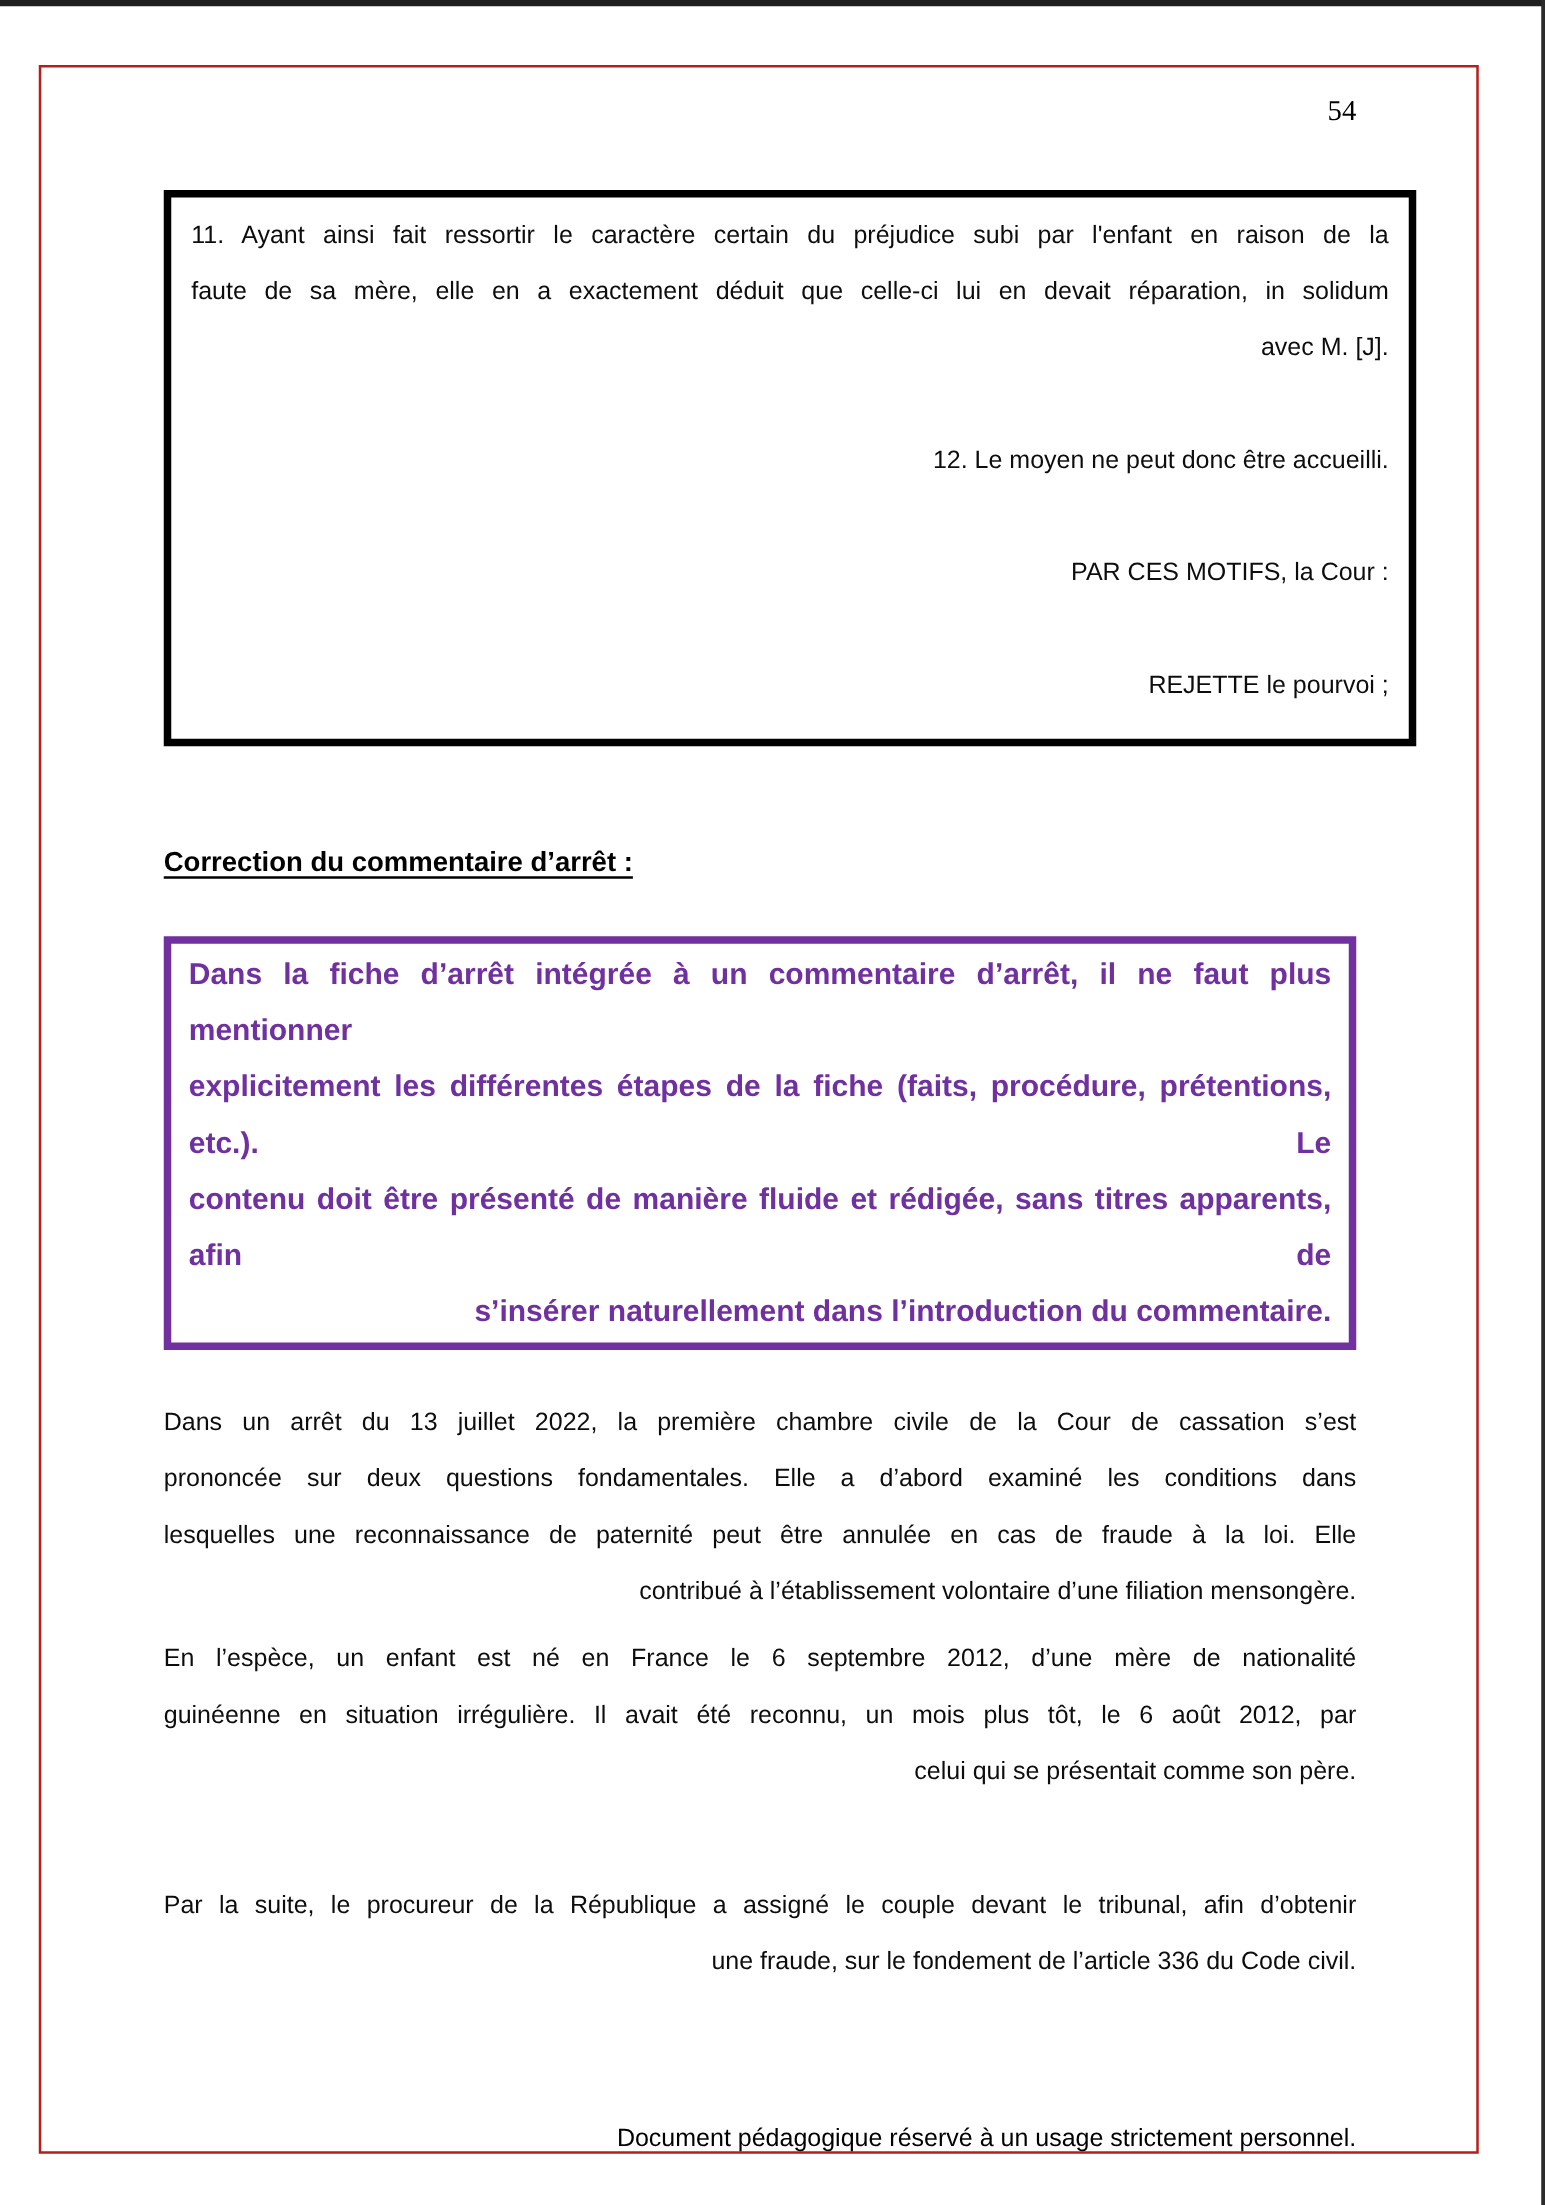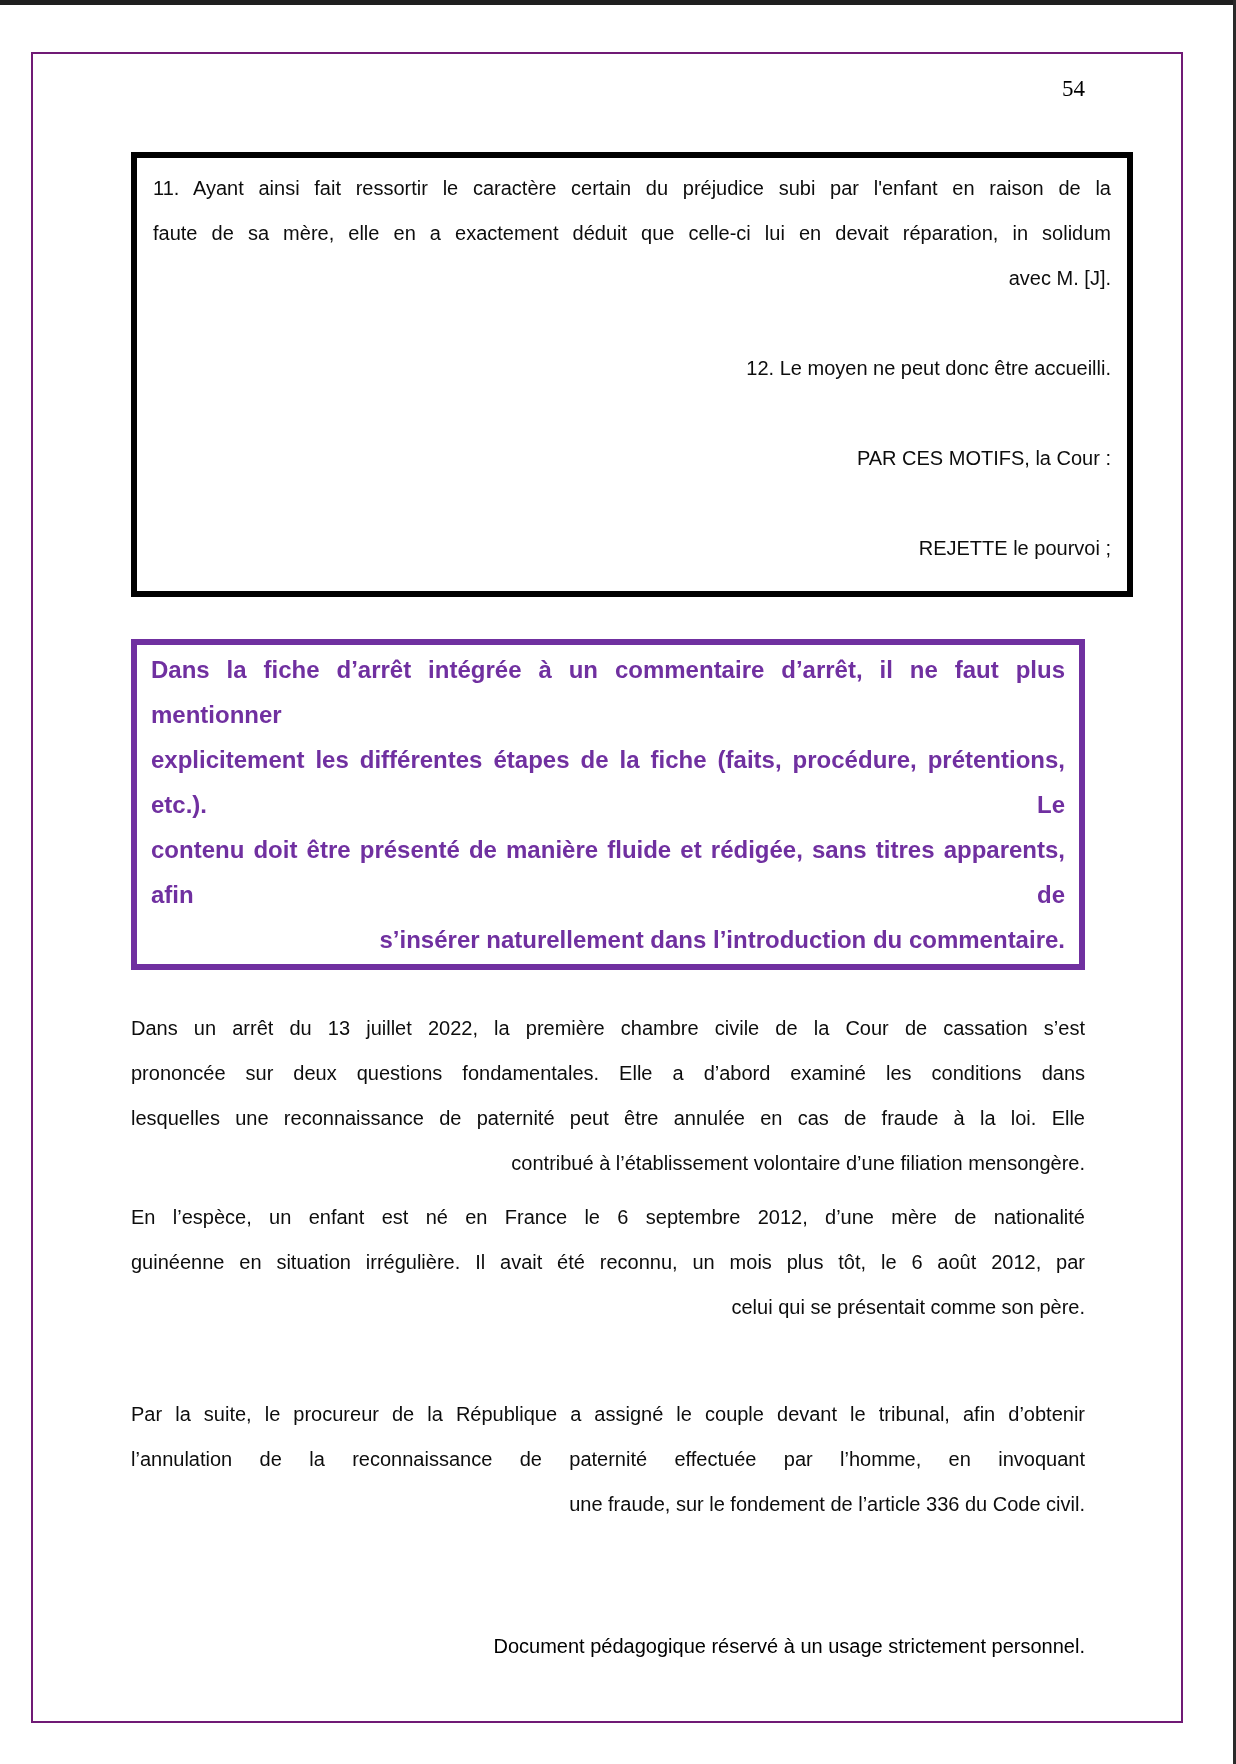--- a/index.html
+++ b/index.html
@@ -26,21 +26,21 @@
     right: 0; top: 0;
     width: 3px; height: 1764px;
     background: #2a2a2a;
   }
   .page-frame {
     position: absolute;
     left: 31px;
     top: 52px;
     width: 1152px;
     height: 1671px;
-    border: 2px solid #701a75;
+    border: 2px solid #b91c1c;
     box-sizing: border-box;
     background: #ffffff;
   }
   .content {
     padding: 22px 96px 0 98px;
   }
   .page-number {
     text-align: right;
     font-family: "Liberation Serif", "DejaVu Serif", serif;
     font-size: 23px;
@@ -115,20 +115,23 @@
       <div class="para">
         <div class="jline">11. Ayant ainsi fait ressortir le caractère certain du préjudice subi par l'enfant en raison de la</div>
         <div class="jline">faute de sa mère, elle en a exactement déduit que celle-ci lui en devait réparation, in solidum</div>
         <div class="lline">avec M. [J].</div>
       </div>
       <div class="para lline">12. Le moyen ne peut donc être accueilli.</div>
       <div class="para lline">PAR CES MOTIFS, la Cour :</div>
       <div class="para lline">REJETTE le pourvoi ;</div>
     </div>
 
+    <div class="section-heading">
+      <span>Correction du commentaire d’arrêt :</span>
+    </div>
 
     <div class="note-box">
       <div class="jline">Dans la fiche d’arrêt intégrée à un commentaire d’arrêt, il ne faut plus mentionner</div>
       <div class="jline">explicitement les différentes étapes de la fiche (faits, procédure, prétentions, etc.). Le</div>
       <div class="jline">contenu doit être présenté de manière fluide et rédigée, sans titres apparents, afin de</div>
       <div class="lline">s’insérer naturellement dans l’introduction du commentaire.</div>
     </div>
 
     <div class="body-para p1">
       <div class="jline">Dans un arrêt du 13 juillet 2022, la première chambre civile de la Cour de cassation s’est</div>
@@ -138,20 +141,19 @@
     </div>
 
     <div class="body-para p2">
       <div class="jline">En l’espèce, un enfant est né en France le 6 septembre 2012, d’une mère de nationalité</div>
       <div class="jline">guinéenne en situation irrégulière. Il avait été reconnu, un mois plus tôt, le 6 août 2012, par</div>
       <div class="lline">celui qui se présentait comme son père.</div>
     </div>
 
     <div class="body-para p3">
       <div class="jline">Par la suite, le procureur de la République a assigné le couple devant le tribunal, afin d’obtenir</div>
-      <div class="jline">l’annulation de la reconnaissance de paternité effectuée par l’homme, en invoquant</div>
       <div class="lline">une fraude, sur le fondement de l’article 336 du Code civil.</div>
     </div>
 
     <div class="doc-footer">Document pédagogique réservé à un usage strictement personnel.</div>
 
   </div>
 </div>
 
 </body></html>

